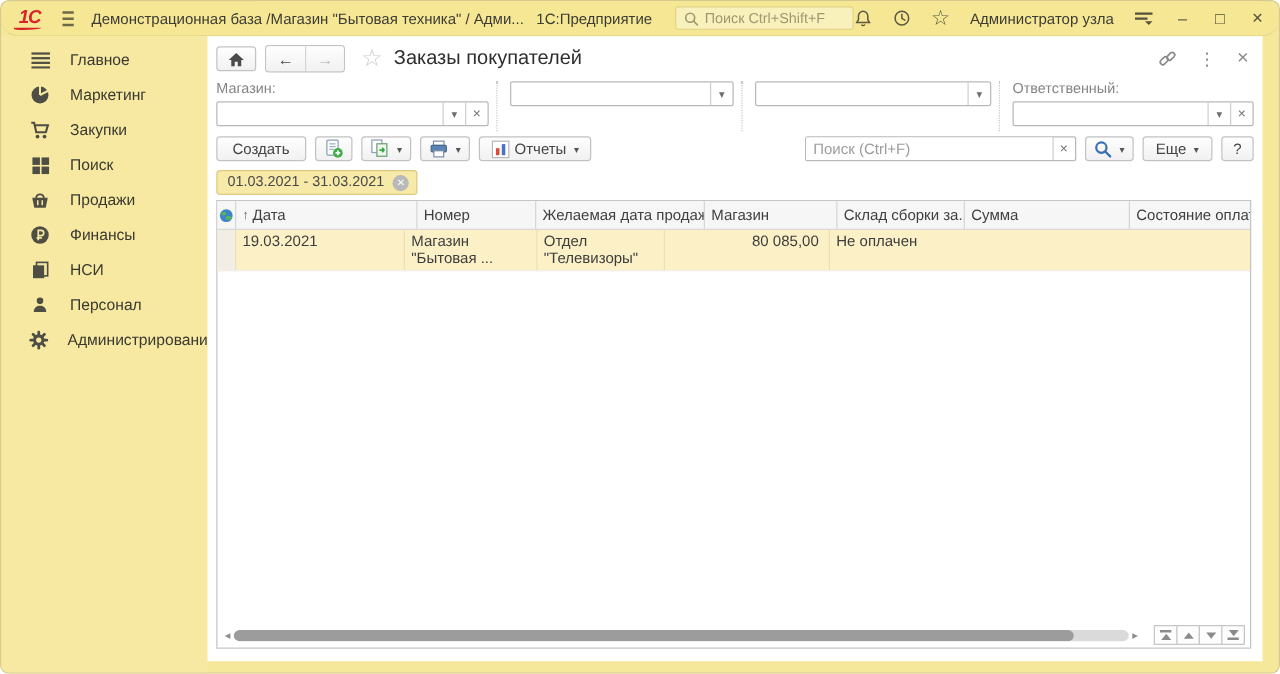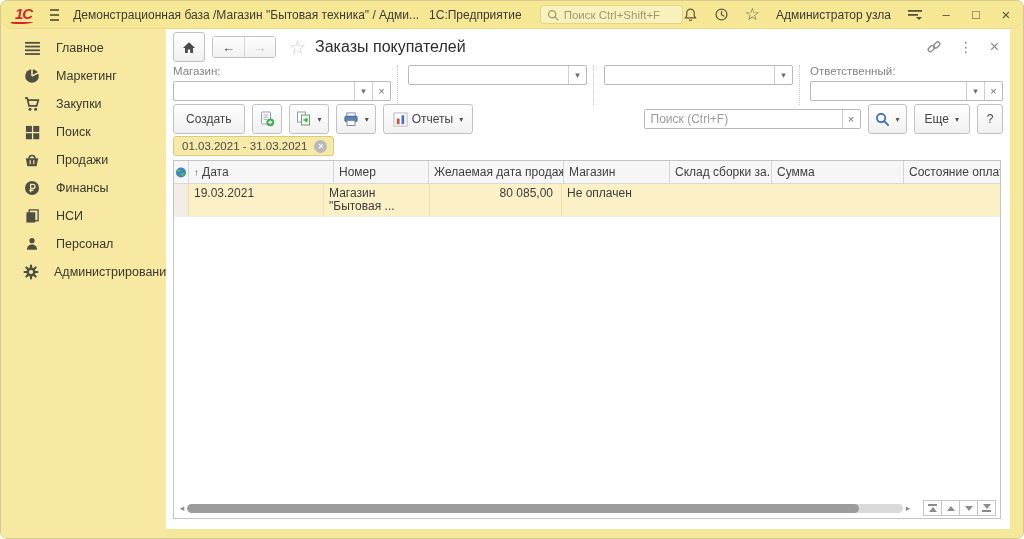--- a/index.html
+++ b/index.html
@@ -37,21 +37,21 @@
                cursor:pointer; }
   .side-item .ic { width:18px; display:flex; justify-content:center; margin-right:15px; }
   .side-item span.lbl { font-size:12.5px; color:#39392f; }
 
   
   .panel { position:absolute; left:165px; top:28px; width:844px; height:500px;
            background:#ffffff; }
 
   .p-header { position:absolute; left:7px; top:6px; right:7px; height:24px;
               display:flex; align-items:center; }
-  .btn { display:inline-flex; align-items:center; justify-content:center; height:30px;
+  .btn { display:inline-flex; align-items:center; justify-content:center; height:20px;
          background:linear-gradient(#fefefe,#f1f1f1); border:1px solid #c2c2c2;
          border-radius:3px; font-size:12px; color:#444; cursor:pointer; }
   .home-btn { width:32px; }
   .navgroup { display:flex; margin-left:7px; border:1px solid #c2c2c2; border-radius:3px;
               overflow:hidden; height:22px; }
   .navgroup .nb { width:31px; display:flex; align-items:center; justify-content:center;
                   background:linear-gradient(#fefefe,#f1f1f1); cursor:pointer; font-size:13px; }
   .navgroup .nb + .nb { border-left:1px solid #d5d5d5; }
   .nb.back { color:#4a4a4a; } .nb.fwd { color:#bcbcbc; }
   .fav-star { font-size:19px; color:#c9c9c9; margin:0 9px 0 13px; cursor:pointer; line-height:1; }
@@ -440,20 +440,24 @@
           </div>
       </div>
 
       <div class="trow">
         <div class="td c0"></div>
         <div class="td c3">19.03.2021</div>
         <div class="td c4">
           <div>Магазин</div>
           <div>"Бытовая ...</div>
         </div>
+        <div class="td c5">
+          <div>Отдел</div>
+          <div>"Телевизоры"</div>
+        </div>
         <div class="td c6 num">80 085,00</div>
         <div class="td c7">Не оплачен</div>
       </div>
 
       <div class="tfoot">
         <span class="sc-ar">◂</span>
         <div class="track">
           <div class="thumb"></div>
         </div>
         <span class="sc-ar">▸</span>

